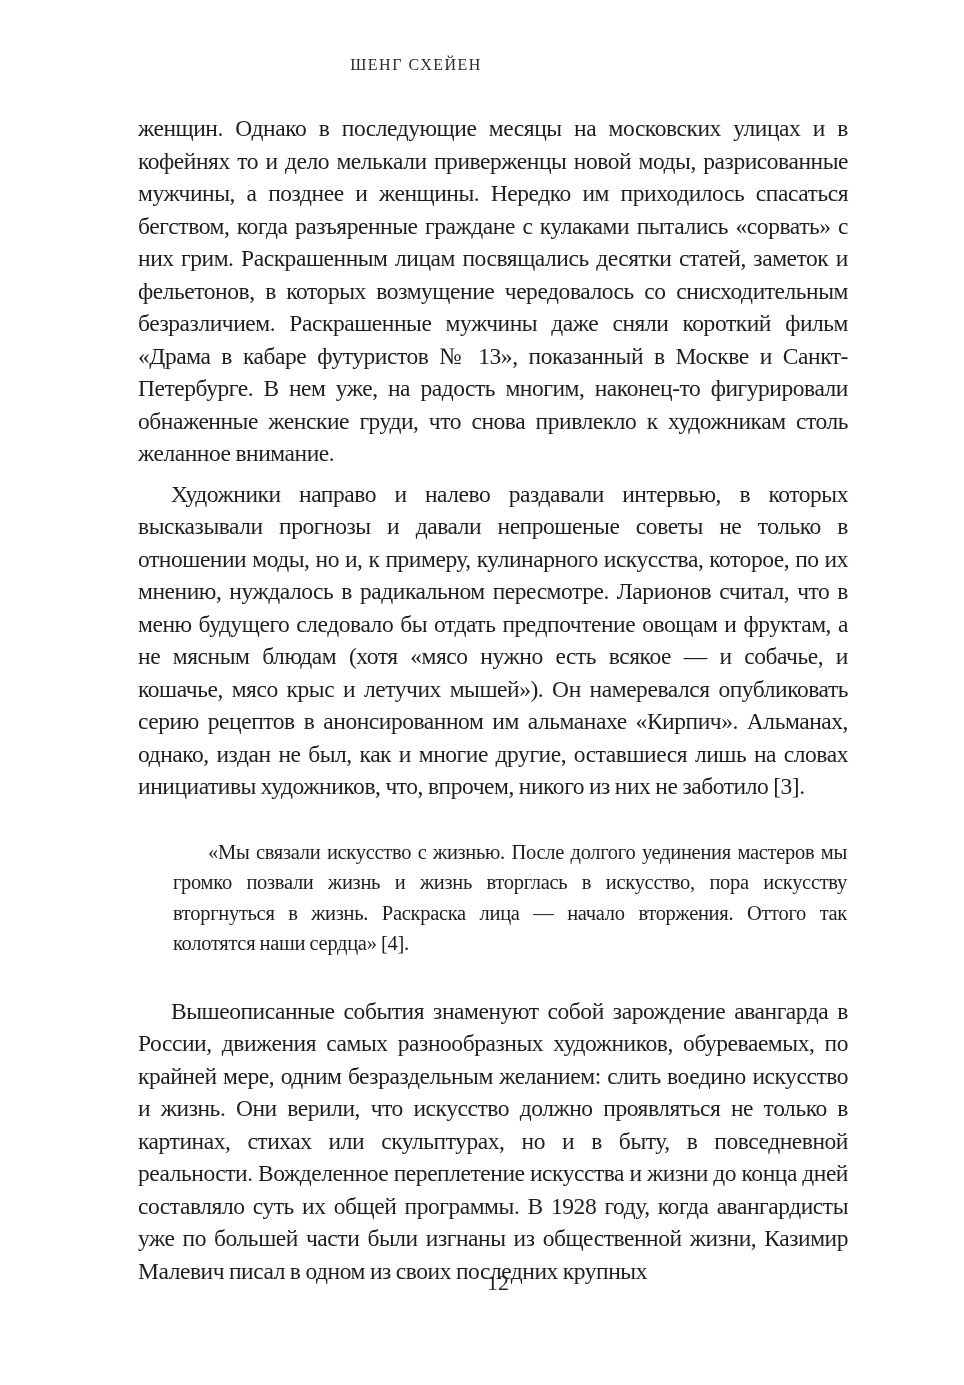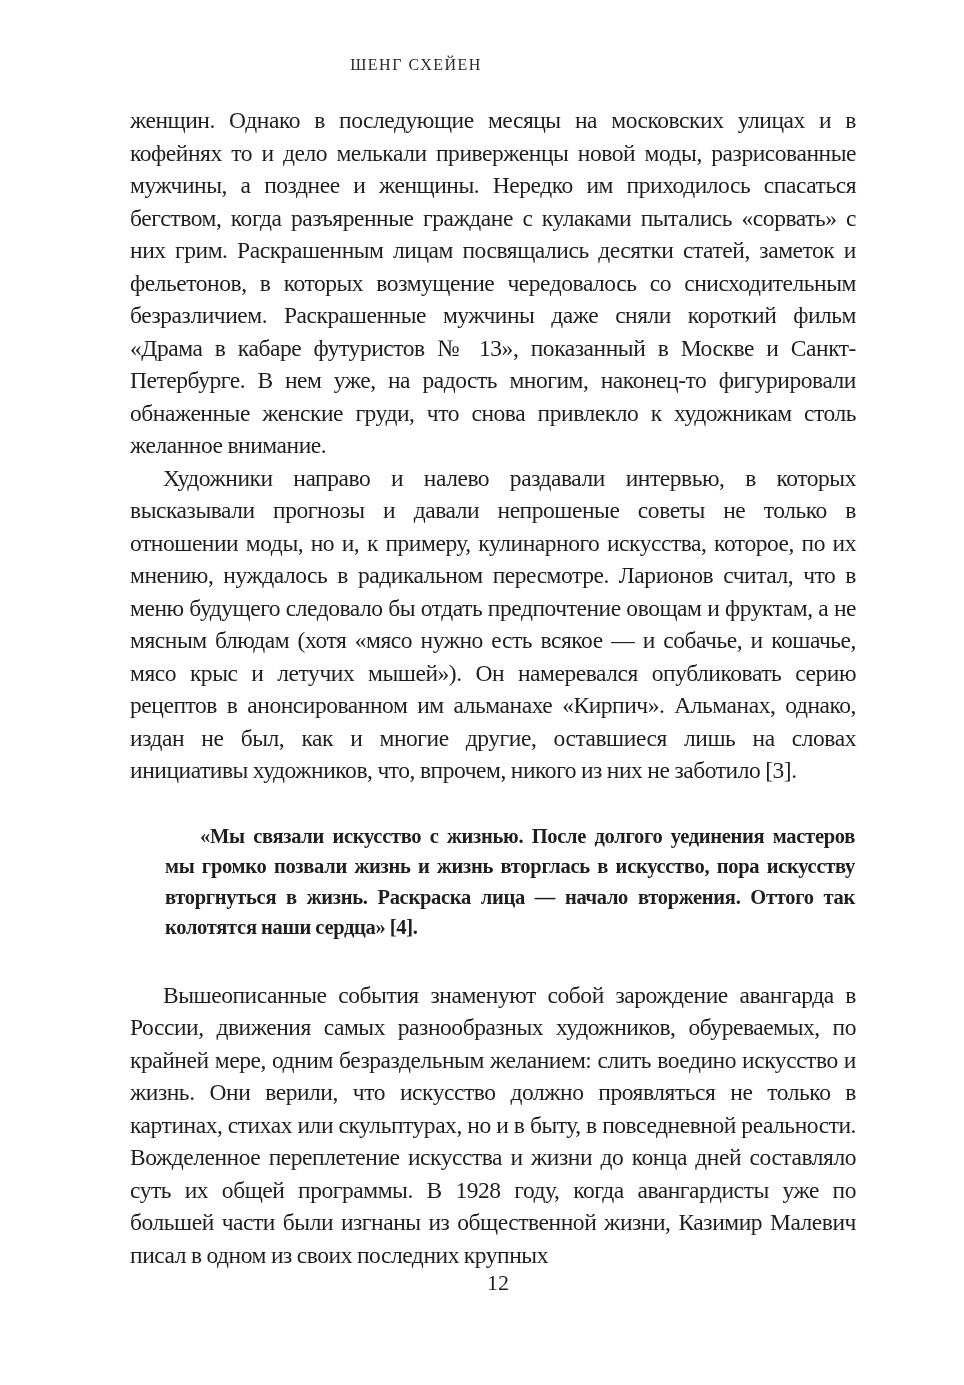--- a/index.html
+++ b/index.html
@@ -11,29 +11,29 @@
   }
   .running-head {
     position: absolute; top: 56px; left: 0; width: 832px; text-align: center;
     font-size: 16px; letter-spacing: 1.5px; color: #2a2a2a;
   }
   .body-text {
     position: absolute; left: 130px; top: 104px; width: 726px;
     font-size: 23.5px; line-height: 32.5px; text-align: justify;
     letter-spacing: -0.45px; word-spacing: -0.5px;
   }
-  .body-text p { margin: 0; }
+  .body-text p { margin: 8px; }
   .indent { text-indent: 33px; }
   .quote {
     margin: 0; padding: 0;
     font-size: 20.5px; line-height: 30.5px; text-align: justify;
     margin-left: 35px; margin-top: 34px; margin-bottom: 36px; width: 690px;
     letter-spacing: -0.3px;
   }
-  .quote .indent { text-indent: 35px; font-weight: bold; }
+  .quote .indent { text-indent: 35px; }
   .folio {
     position: absolute; top: 1270px; left: 16px; width: 964px; text-align: center;
     font-size: 22px; color: #1e1e1e;
   }
 </style>
 </head>
 <body>
 
 <div class="page">
   <div class="running-head">ШЕНГ СХЕЙЕН</div>

